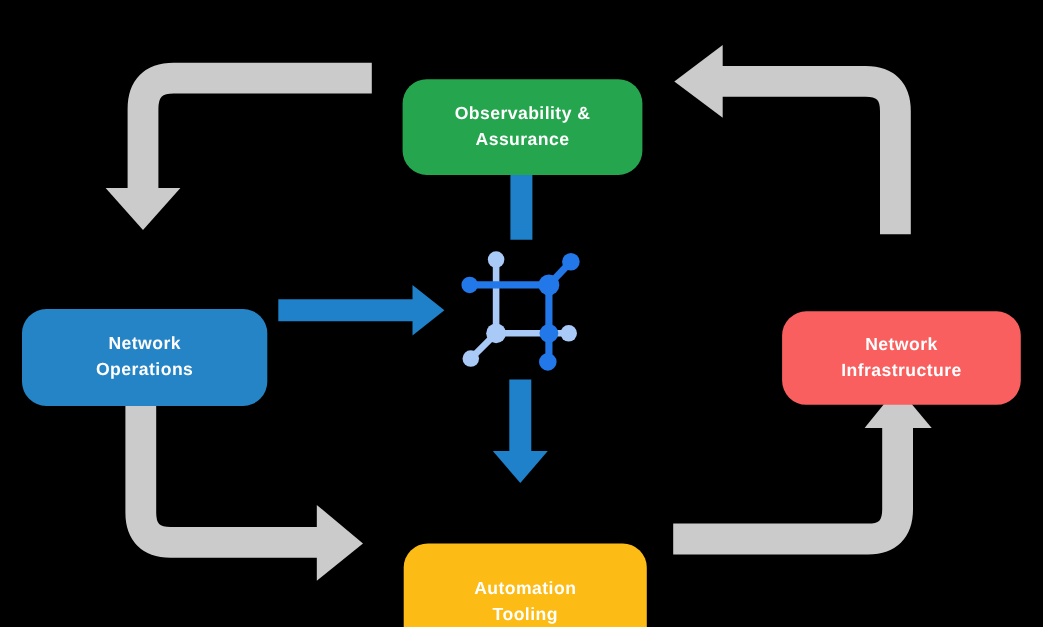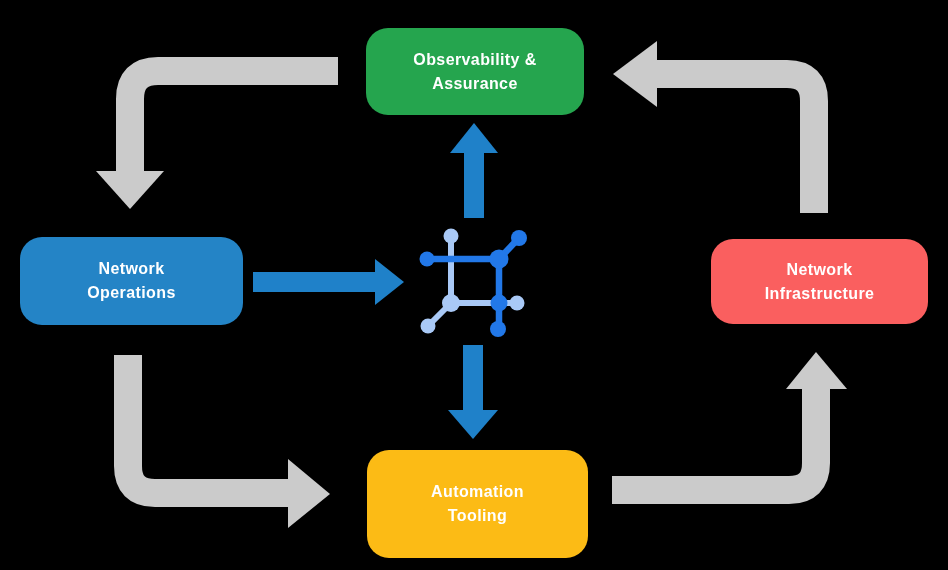--- a/index.html
+++ b/index.html
@@ -16,20 +16,21 @@
     left: 0; top: 0;
     width: 948px; height: 570px;
   }
   .node {
     position: absolute;
     border-radius: 22px;
     display: flex;
     align-items: center;
     justify-content: center;
     text-align: center;
+    margin-top: 44px;
   }
   .node .label {
     color: #ffffff;
     font-size: 16px;
     font-weight: 600;
     letter-spacing: 0.4px;
     line-height: 1.5;
     white-space: pre-line;
   }
   .node-observability { left: 366px; top: 28px;  width: 218px; height: 87px; }

